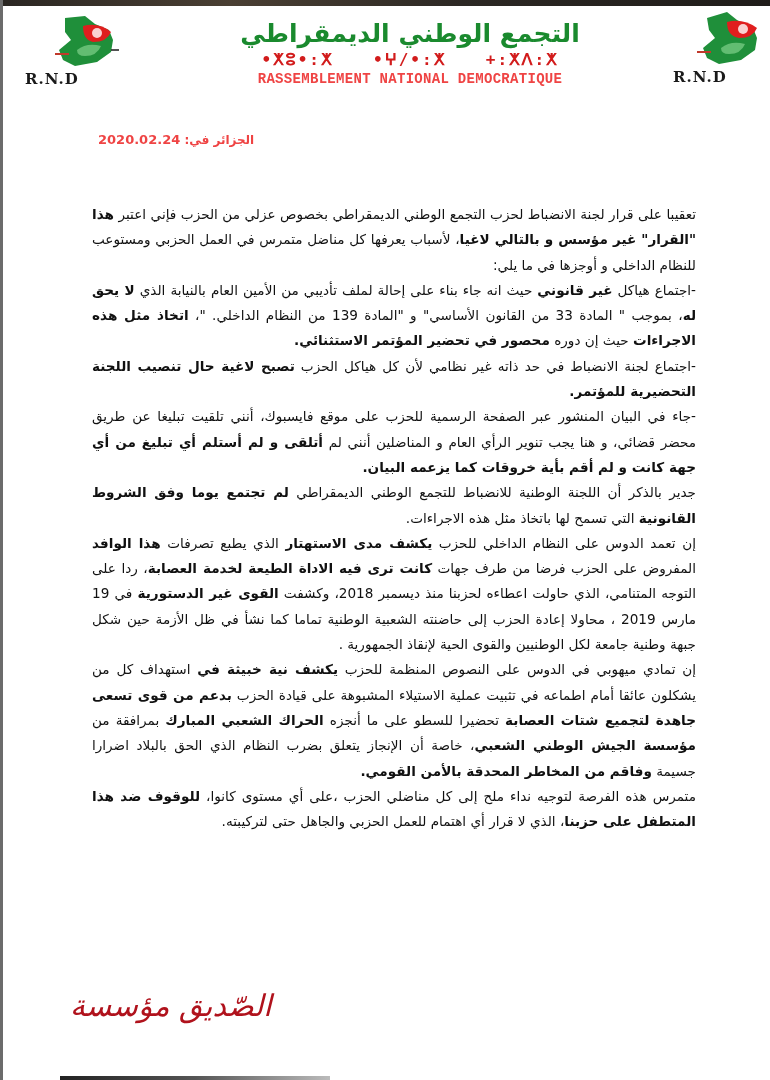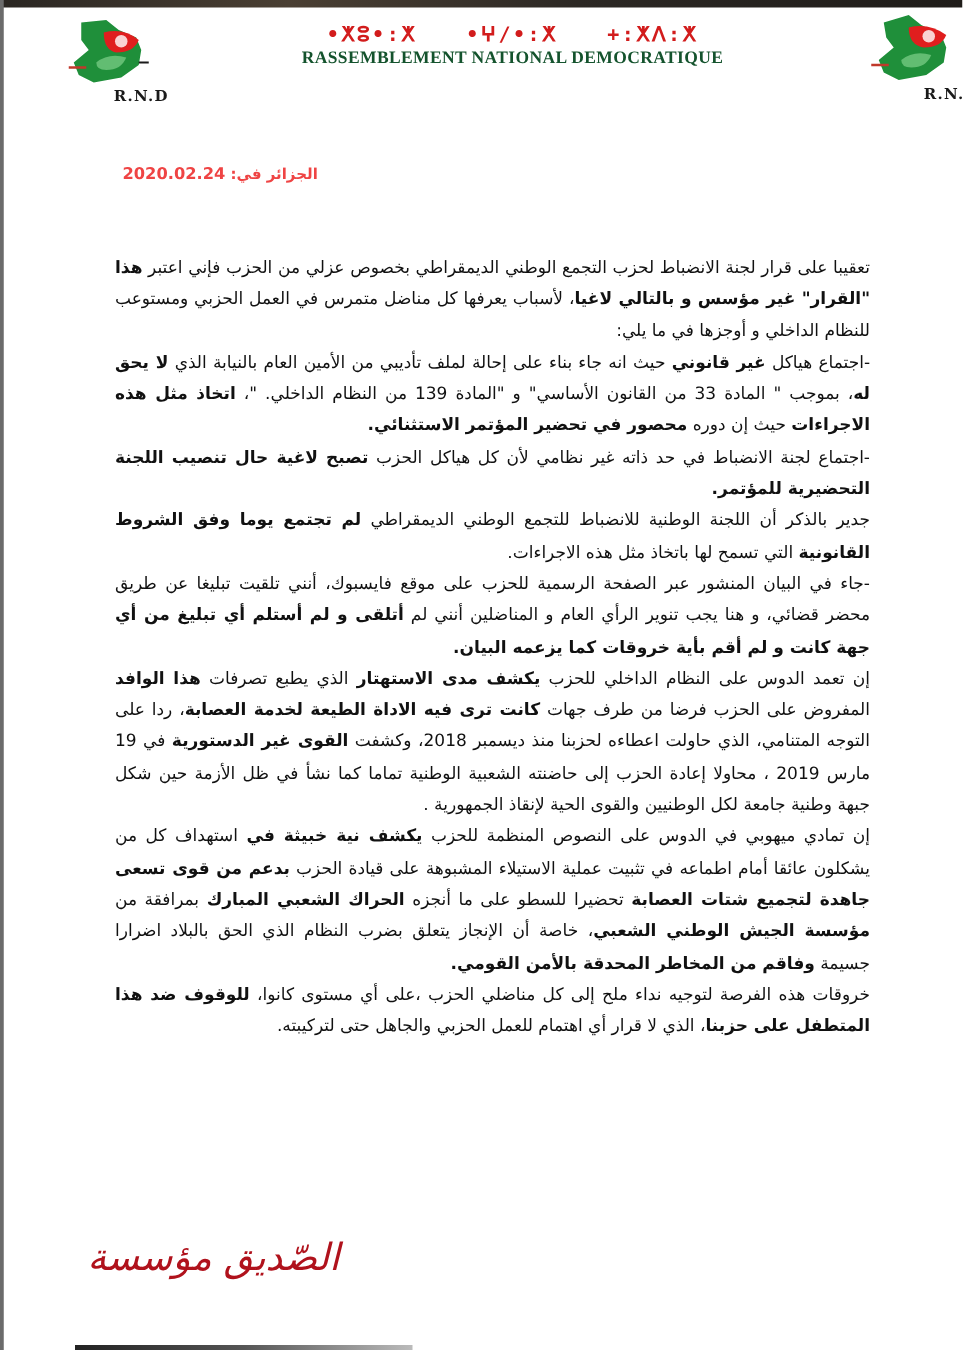--- a/index.html
+++ b/index.html
@@ -21,40 +21,40 @@
       background: linear-gradient(90deg,#222,#555,#bbb);
     }
     .logo {
       position: absolute; width: 110px; height: 80px;
     }
     .logo.left { left: 25px; top: 10px; }
     .logo.right { left: 665px; top: 8px; }
     .logo svg { display: block; }
     .logo .rnd {
       position: absolute; left: 0; width: 110px; top: 60px;
-      text-align: right; font-family: "DejaVu Serif", serif; font-weight: bold;
-      font-size: 12px; letter-spacing: 1px; color: #1a1a1a;
+      text-align: left; font-family: "DejaVu Serif", serif; font-weight: bold;
+      font-size: 15px; letter-spacing: 1px; color: #1a1a1a;
     }
     .logo.right .rnd { left: 8px; }
 
     .header-center {
       position: absolute; left: 200px; top: 18px; width: 420px; text-align: center;
     }
     .party-ar {
       direction: rtl; font-family: "DejaVu Sans", sans-serif; font-weight: bold;
       font-size: 25px; color: #1a8a2e; line-height: 32px; letter-spacing: 1px;
     }
     .party-tif {
       font-family: "DejaVu Sans Mono", monospace; font-weight: bold;
       font-size: 16px; color: #d21c1c; line-height: 20px; word-spacing: 28px;
       letter-spacing: 2px;
     }
     .party-fr {
-      font-family: Liberation Serif, serif; font-weight: bold;
-      font-size: 14px; color: #14532d; line-height: 18px; letter-spacing: 0.3px;
+      font-family: Liberation Mono, monospace; font-weight: bold;
+      font-size: 14px; color: #ef4444; line-height: 18px; letter-spacing: 0.3px;
     }
 
     .title-row {
       position: absolute; left: 90px; top: 128px; width: 610px; height: 24px;
     }
     .doc-title {
       position: absolute; right: 120px; top: 0;
       direction: rtl; font-weight: bold; font-size: 17px; color: #111;
       text-decoration: underline; text-underline-offset: 4px;
     }
@@ -103,37 +103,38 @@
     <path d="M42 10 L62 4 L72 12 L88 20 L92 30 L90 42 L76 52 L54 56 L42 50 L38 40 L50 30 L44 22 Z" fill="#1f8f3a"></path>
     <path d="M62 14 Q78 10 92 20 Q88 30 74 30 Q62 28 62 14 Z" fill="#e01e1e"></path>
     <circle cx="78" cy="21" r="5" fill="#ffffff" opacity="0.8"></circle>
     <path d="M56 40 Q66 32 80 36 Q76 46 64 46 Q56 46 56 40 Z" fill="#7fd08a" opacity="0.7"></path>
     <line x1="32" y1="44" x2="46" y2="44" stroke="#c0392b" stroke-width="2"></line>
   </svg>
   <div class="rnd">R.N.D</div>
 </div>
 
 <div class="header-center">
+  <div class="party-ar">التجمع الوطني الديمقراطي</div>
   <div class="party-tif">•ⵅⵓ•:ⵅ   •ⵖ/•:ⵅ   +:ⵅⴷ:ⵅ</div>
   <div class="party-fr">RASSEMBLEMENT NATIONAL DEMOCRATIQUE</div>
 </div>
 
 <div class="title-row">
   <div class="doc-date">
     <span>الجزائر في:</span>
     <span class="num">2020.02.24</span>
   </div>
 </div>
 
 <div class="body-text" id="body-text">
     <p><span>تعقيبا على قرار لجنة الانضباط لحزب التجمع الوطني الديمقراطي بخصوص عزلي من الحزب فإني اعتبر </span><b>هذا "القرار" غير مؤسس و بالتالي لاغيا</b><span>، لأسباب يعرفها كل مناضل متمرس في العمل الحزبي ومستوعب للنظام الداخلي و أوجزها في ما يلي:</span></p>
     <p><span>-اجتماع هياكل </span><b>غير قانوني</b><span> حيث انه جاء بناء على إحالة لملف تأديبي من الأمين العام بالنيابة الذي </span><b>لا يحق له</b><span>، بموجب " المادة 33 من القانون الأساسي" و "المادة 139 من النظام الداخلي. "، </span><b>اتخاذ مثل هذه الاجراءات</b><span> حيث إن دوره </span><b>محصور في تحضير المؤتمر الاستثنائي.</b></p>
     <p><span>-اجتماع لجنة الانضباط في حد ذاته غير نظامي لأن كل هياكل الحزب </span><b>تصبح لاغية حال تنصيب اللجنة التحضيرية للمؤتمر.</b></p>
+    <p><span>-جاء في البيان المنشور عبر الصفحة الرسمية للحزب على موقع فايسبوك، أنني تلقيت تبليغا عن طريق محضر قضائي، و هنا يجب تنوير الرأي العام و المناضلين أنني لم </span><b>أتلقى و لم أستلم أي تبليغ من أي جهة كانت و لم أقم بأية خروقات كما يزعمه البيان.</b></p>
     <p><span>جدير بالذكر أن اللجنة الوطنية للانضباط للتجمع الوطني الديمقراطي </span><b>لم تجتمع يوما وفق الشروط القانونية</b><span> التي تسمح لها باتخاذ مثل هذه الاجراءات.</span></p>
-    <p><span>-جاء في البيان المنشور عبر الصفحة الرسمية للحزب على موقع فايسبوك، أنني تلقيت تبليغا عن طريق محضر قضائي، و هنا يجب تنوير الرأي العام و المناضلين أنني لم </span><b>أتلقى و لم أستلم أي تبليغ من أي جهة كانت و لم أقم بأية خروقات كما يزعمه البيان.</b></p>
     <p><span>إن تعمد الدوس على النظام الداخلي للحزب </span><b>يكشف مدى الاستهتار</b><span> الذي يطبع تصرفات </span><b>هذا الوافد</b><span> المفروض على الحزب فرضا من طرف جهات </span><b>كانت ترى فيه الاداة الطيعة لخدمة العصابة</b><span>، ردا على التوجه المتنامي، الذي حاولت اعطاءه لحزبنا منذ ديسمبر 2018، وكشفت </span><b>القوى غير الدستورية</b><span> في 19 مارس 2019 ، محاولا إعادة الحزب إلى حاضنته الشعبية الوطنية تماما كما نشأ في ظل الأزمة حين شكل جبهة وطنية جامعة لكل الوطنيين والقوى الحية لإنقاذ الجمهورية .</span></p>
     <p><span>إن تمادي ميهوبي في الدوس على النصوص المنظمة للحزب </span><b>يكشف نية خبيثة في</b><span> استهداف كل من يشكلون عائقا أمام اطماعه في تثبيت عملية الاستيلاء المشبوهة على قيادة الحزب </span><b>بدعم من قوى تسعى جاهدة لتجميع شتات العصابة</b><span> تحضيرا للسطو على ما أنجزه </span><b>الحراك الشعبي المبارك</b><span> بمرافقة من </span><b>مؤسسة الجيش الوطني الشعبي</b><span>، خاصة أن الإنجاز يتعلق بضرب النظام الذي الحق بالبلاد اضرارا جسيمة </span><b>وفاقم من المخاطر المحدقة بالأمن القومي.</b></p>
-    <p><span>خروقات هذه الفرصة لتوجيه نداء ملح إلى كل مناضلي الحزب ،على أي مستوى كانوا، </span><b>للوقوف ضد هذا المتطفل على حزبنا</b><span>، الذي لا قرار أي اهتمام للعمل الحزبي والجاهل حتى لتركيبته.</span></p>
+    <p><span>متمرس هذه الفرصة لتوجيه نداء ملح إلى كل مناضلي الحزب ،على أي مستوى كانوا، </span><b>للوقوف ضد هذا المتطفل على حزبنا</b><span>، الذي لا قرار أي اهتمام للعمل الحزبي والجاهل حتى لتركيبته.</span></p>
   </div>
 
 <div class="signature">الصّديق مؤسسة</div>
 
 <div class="bottom-band"></div>
 
 </body></html>

